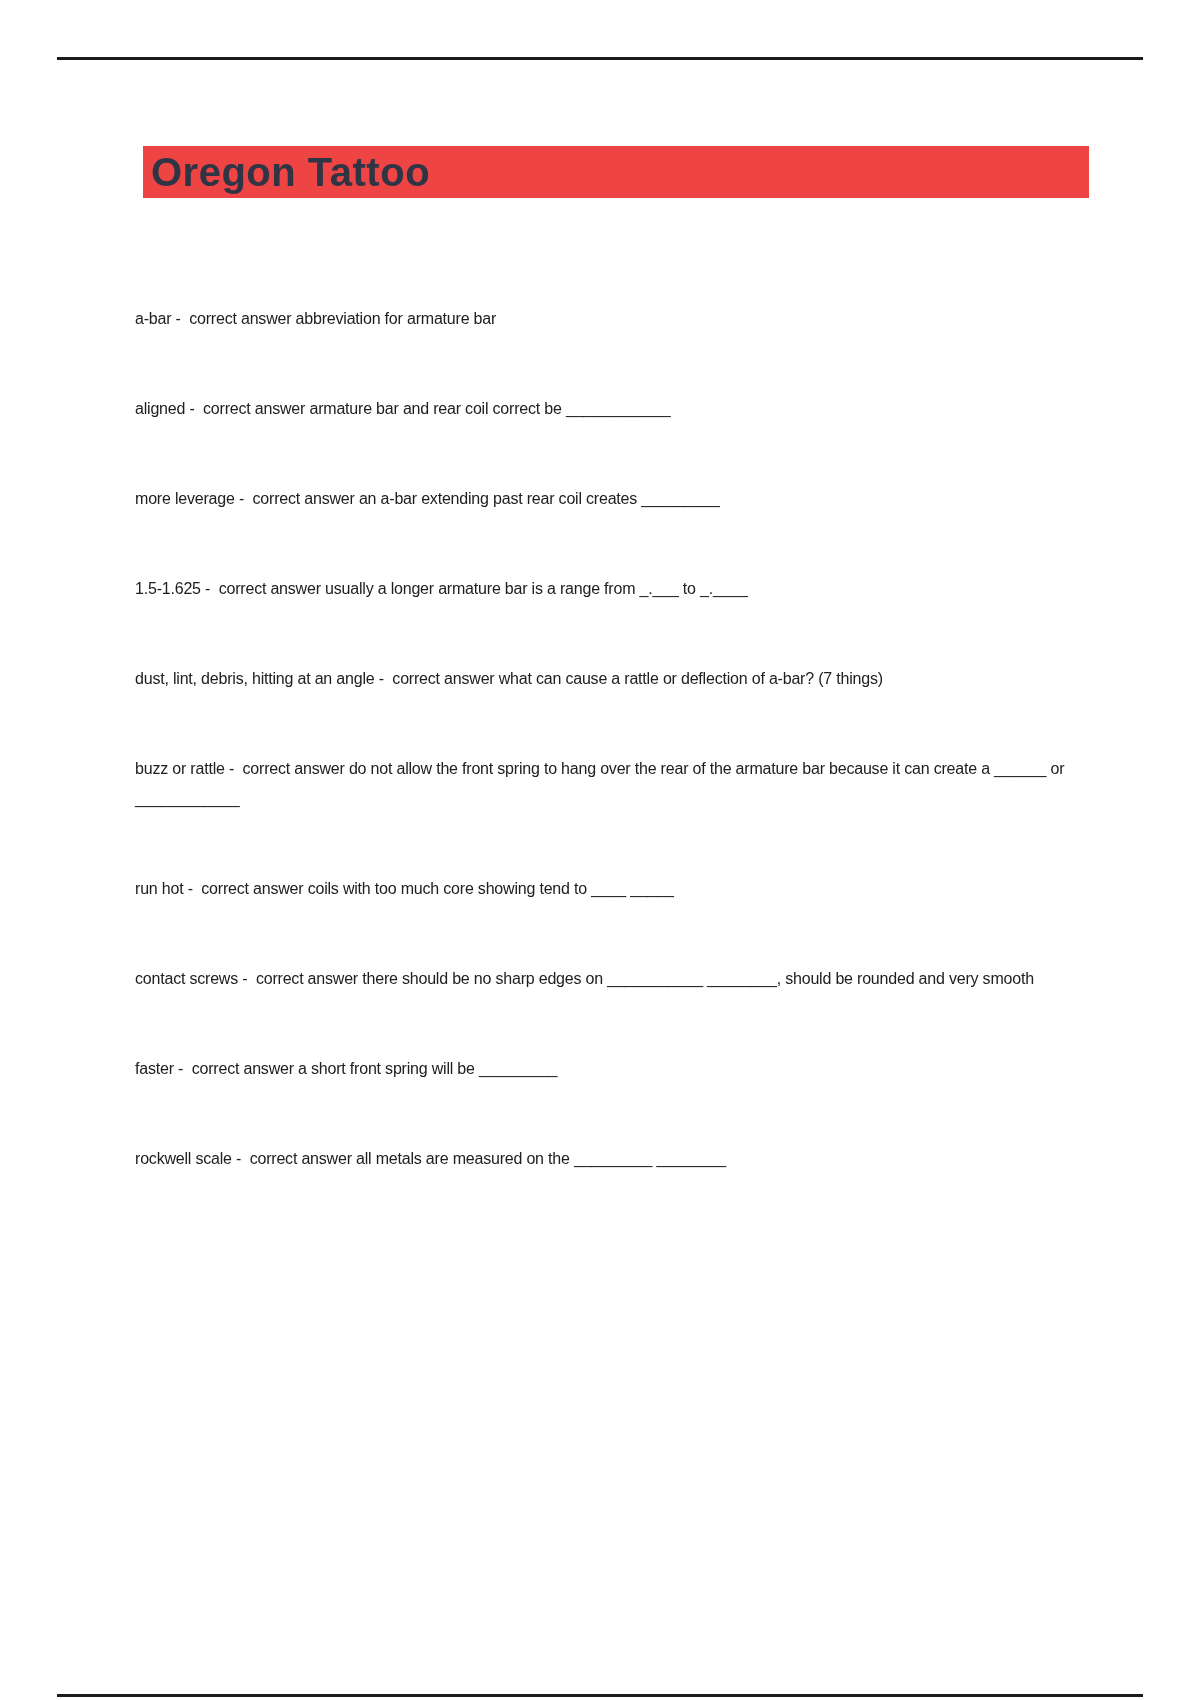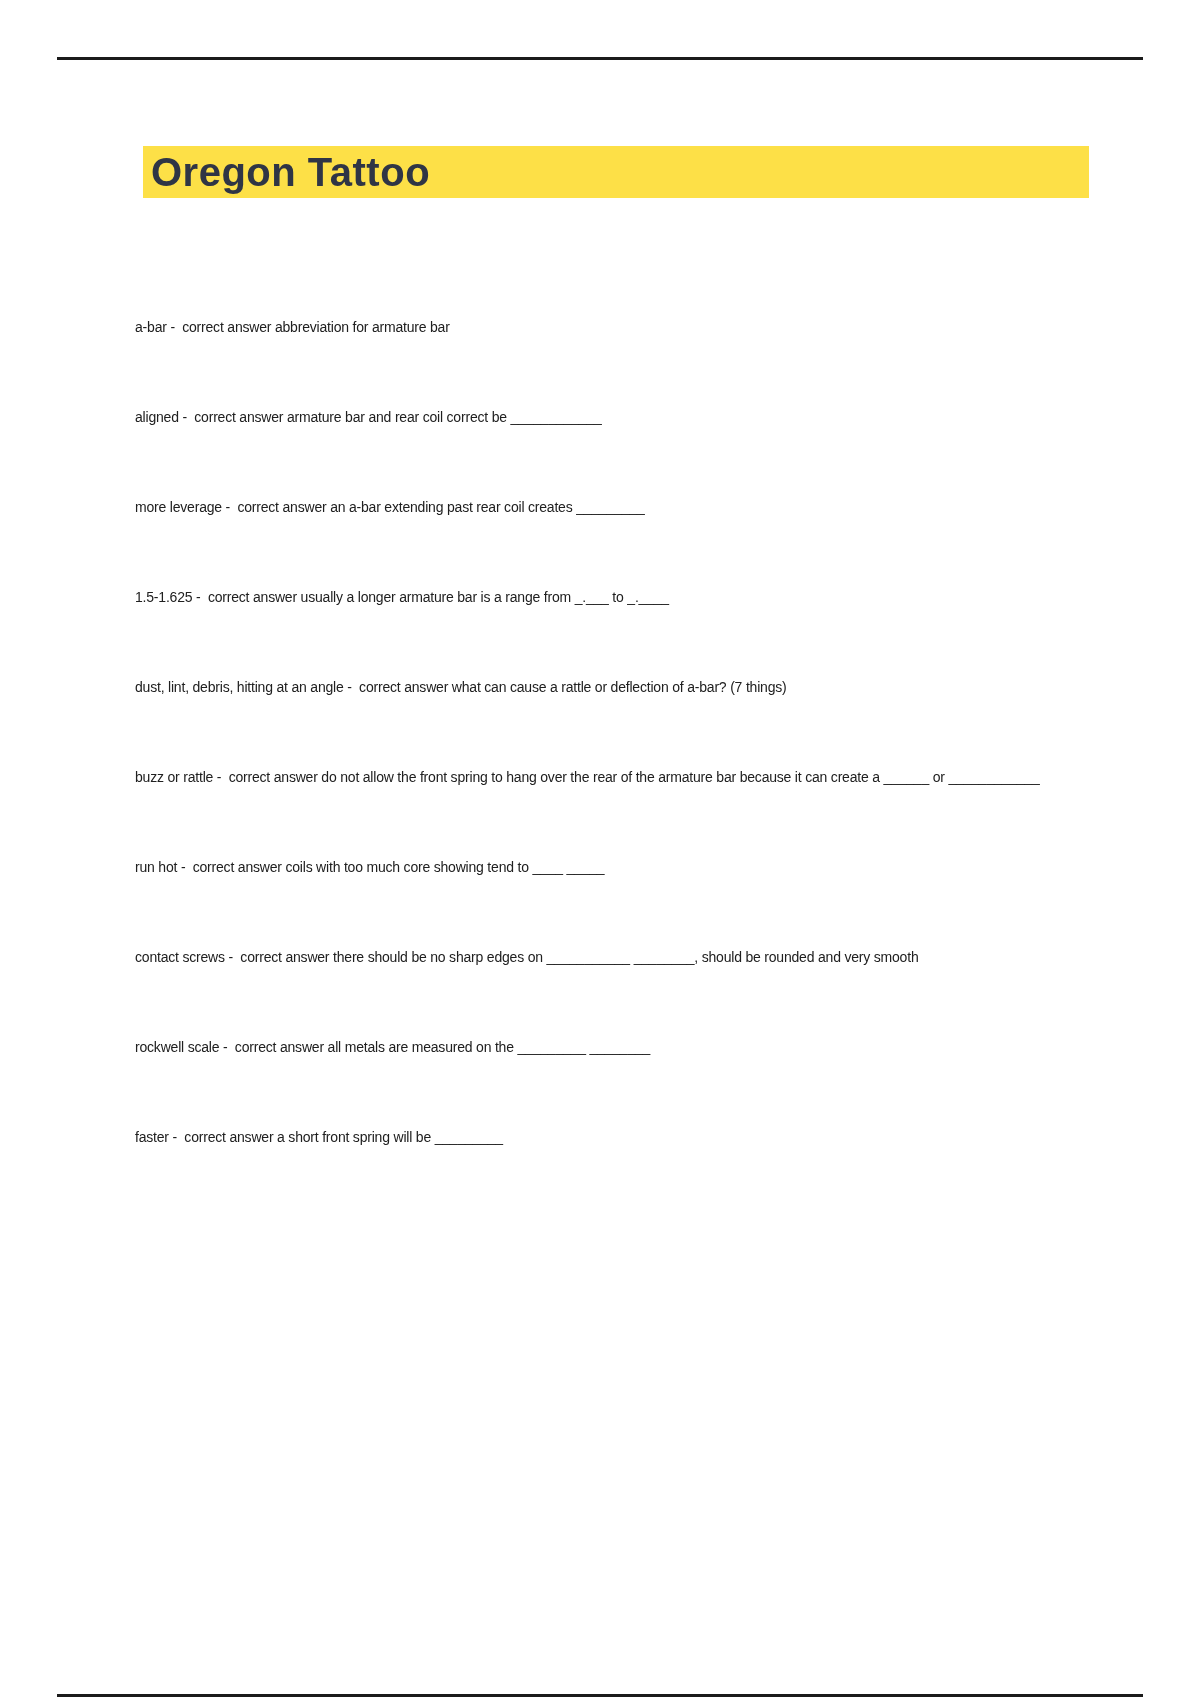--- a/index.html
+++ b/index.html
@@ -23,42 +23,42 @@
     background: #1b1b1b;
   }
   .rule-top { top: 57px; }
   .rule-bottom { top: 1694px; }
   .title-bar {
     position: absolute;
     left: 143px;
     top: 146px;
     width: 946px;
     height: 52px;
-    background: #fde047;
+    background: #ef4444;
     display: flex;
     align-items: center;
   }
   .title-bar h1 {
     margin: 0;
     padding-left: 8px;
     font-size: 40px;
     font-weight: bold;
     color: #2f3545;
     letter-spacing: 0.5px;
     font-family: "Liberation Sans", sans-serif;
   }
   .content {
     position: absolute;
     left: 135px;
     top: 300px;
     width: 950px;
   }
   .qa-item {
-    margin: 12px 0 60px 0;
-    font-size: 14px;
+    margin: 4px 0 60px 0;
+    font-size: 16px;
     line-height: 30px;
     color: #202020;
     letter-spacing: -0.2px;
     white-space: pre-wrap;
   }
 </style>
 </head>
 <body>
 
 <div class="page">
@@ -80,19 +80,19 @@
 
 
   <p class="qa-item"><span>dust, lint, debris, hitting at an angle</span><span> -  correct answer </span><span>what can cause a rattle or deflection of a-bar? (7 things)</span></p>
 
   <p class="qa-item"><span>buzz or rattle</span><span> -  correct answer </span><span>do not allow the front spring to hang over the rear of the armature bar because it can create a ______ or ____________</span></p>
 
   <p class="qa-item"><span>run hot</span><span> -  correct answer </span><span>coils with too much core showing tend to ____ _____</span></p>
 
   <p class="qa-item"><span>contact screws</span><span> -  correct answer </span><span>there should be no sharp edges on ___________ ________, should be rounded and very smooth</span></p>
 
+  <p class="qa-item"><span>faster</span><span> -  correct answer </span><span>a short front spring will be _________</span></p>
+
   <p class="qa-item"><span>rockwell scale</span><span> -  correct answer </span><span>all metals are measured on the _________ ________</span></p>
-
-  <p class="qa-item"><span>faster</span><span> -  correct answer </span><span>a short front spring will be _________</span></p>
 </div>
 
   <div class="rule rule-bottom"></div>
 </div>
 
 </body></html>

